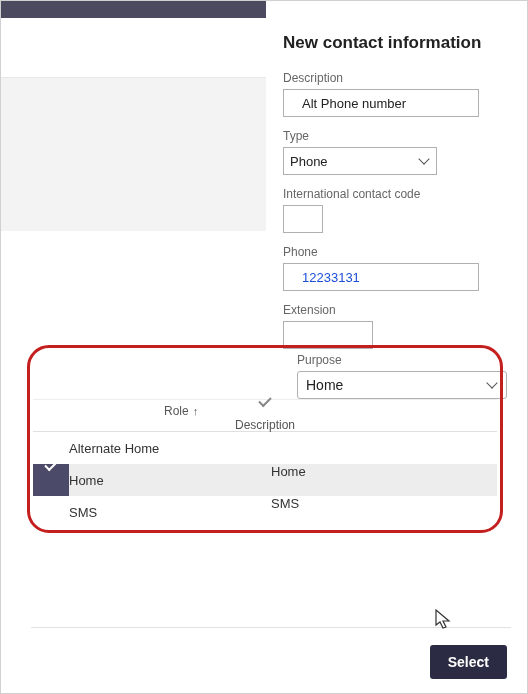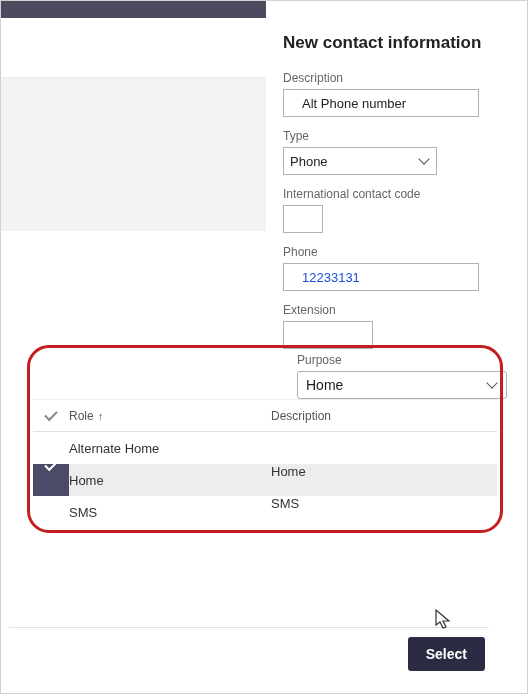--- a/index.html
+++ b/index.html
@@ -128,20 +128,21 @@
       background: #fff;
       border-top: 1px solid #eee;
     }
     .dd-header {
       display: flex;
       height: 32px;
       align-items: center;
       font-size: 12px;
       color: #555;
       border-bottom: 1px solid #e0e0e0;
+      flex-direction: column;
     }
     .dd-check-col {
       width: 36px;
       display: flex;
       justify-content: center;
     }
     .dd-role-col {
       width: 202px;
       display: flex;
       align-items: center;
@@ -184,28 +185,28 @@
       left: 26px;
       top: 344px;
       width: 476px;
       height: 188px;
       border: 3px solid #c41f1f;
       border-radius: 22px;
       pointer-events: none;
     }
     .footer {
       position: absolute;
-      left: 8px;
+      left: 30px;
       bottom: 14px;
       width: 480px;
       height: 52px;
       border-top: 1px solid #e2e2e2;
       display: flex;
       justify-content: flex-end;
-      align-items: center;
+      align-items: flex-end;
       padding-right: 4px;
     }
     .select-btn {
       background: #2b2b43;
       color: #fff;
       border: none;
       height: 34px;
       padding: 0 18px;
       font-size: 14px;
       font-weight: 600;

